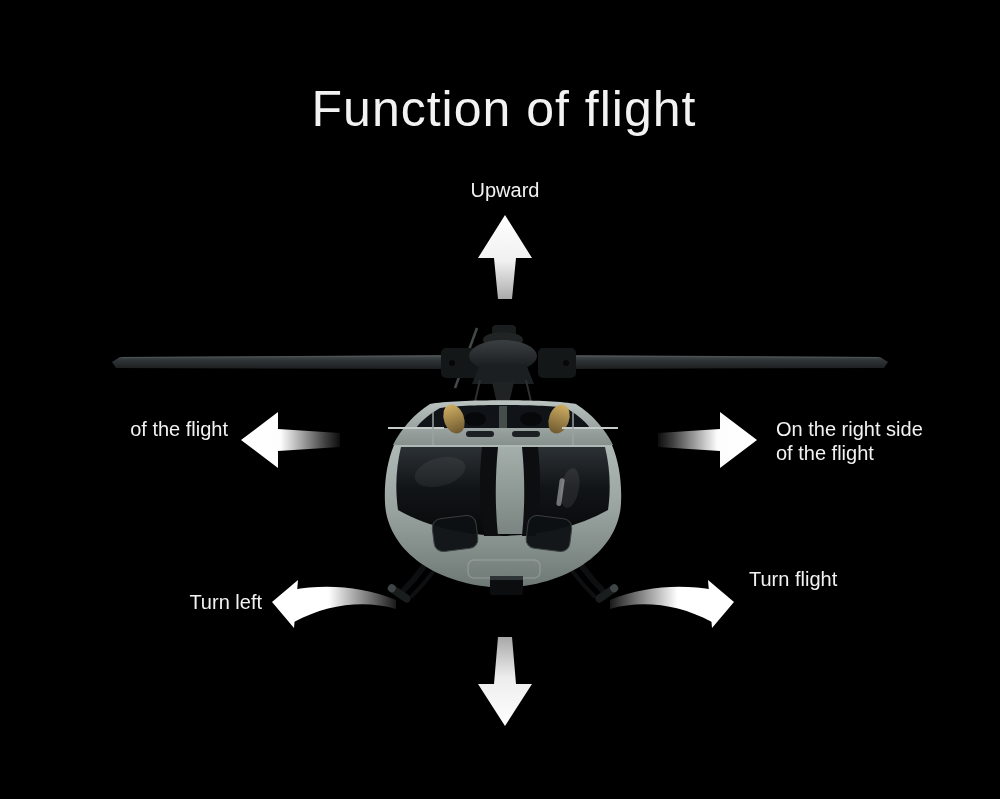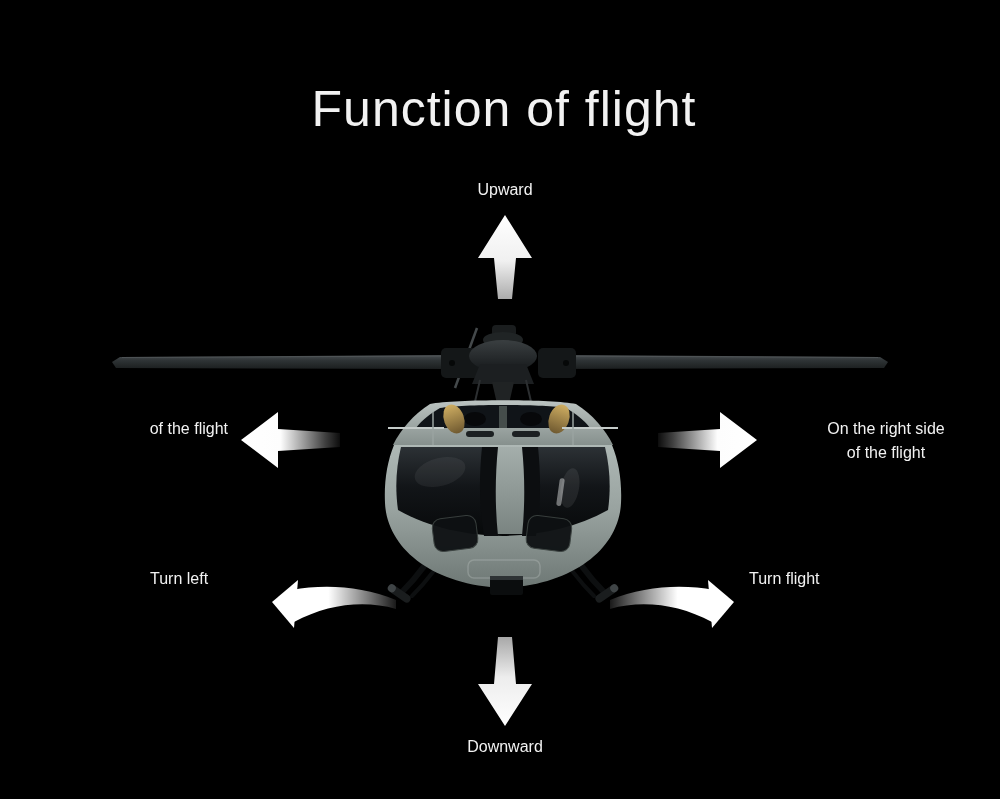--- a/index.html
+++ b/index.html
@@ -17,29 +17,29 @@
     width: 100%;
     margin: 4px;
     text-align: center;
     font-size: 50px;
     font-weight: 400;
     letter-spacing: 1px;
     color: var(--text, #f5f5f5);
   }
   .label {
     position: absolute;
-    font-size: 16px;
+    font-size: 20px;
     line-height: 24px;
     color: var(--text, #f2f2f2);
   }
   .lbl-up      { left: 405px; top: 178px; width: 200px; text-align: center; }
   .lbl-down    { left: 405px; top: 735px; width: 200px; text-align: center; }
   .lbl-left    { left: 58px;  top: 417px; width: 170px; text-align: right; }
-  .lbl-right   { left: 776px; top: 417px; width: 220px; text-align: center; }
-  .lbl-tleft   { left: 150px; top: 567px; width: 112px; }
+  .lbl-right   { left: 776px; top: 417px; width: 220px; text-align: left; }
+  .lbl-tleft   { left: 150px; top: 590px; width: 112px; text-align: right; }
   .lbl-tright  { left: 749px; top: 567px; width: 150px; text-align: left; }
   .icon { position: absolute; }
   .arrow-up    { left: 455px; top: 212px; }
   .arrow-down  { left: 455px; top: 634px; }
   .arrow-left  { left: 238px; top: 409px; }
   .arrow-right { left: 656px; top: 409px; }
   .swoosh-left  { left: 262px; top: 578px; }
   .swoosh-right { left: 604px; top: 578px; }
   .heli { left: 100px; top: 322px; }
 </style>
@@ -232,15 +232,14 @@
     <defs>
       <linearGradient id="gDown" x1="0" y1="0" x2="0" y2="1">
         <stop offset="0" stop-color="#a8a8a8"></stop>
         <stop offset="0.45" stop-color="#ededed"></stop>
         <stop offset="1" stop-color="#ffffff"></stop>
       </linearGradient>
     </defs>
     <polygon points="43,3 57,3 61,50 77,50 50,92 23,50 39,50" fill="url(#gDown)"></polygon>
   </svg>
 
-  <div class="label lbl-down">Downward</div>
 
 </div>
 
 </body></html>

